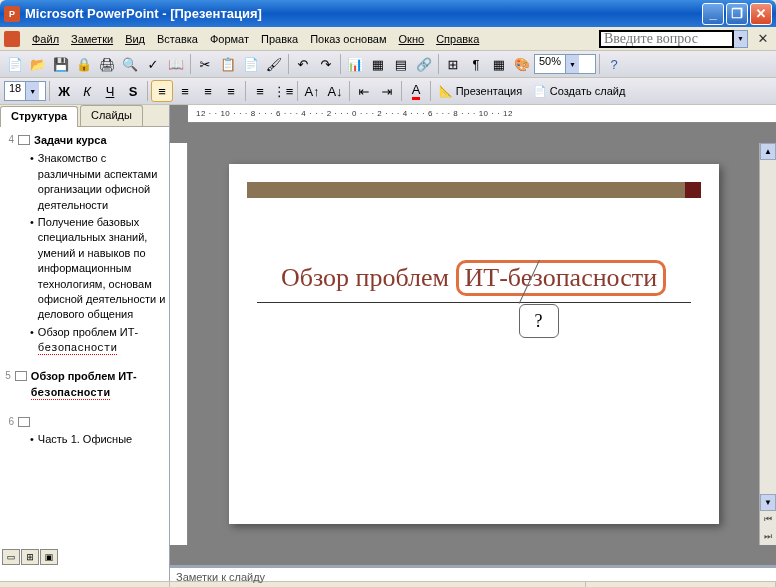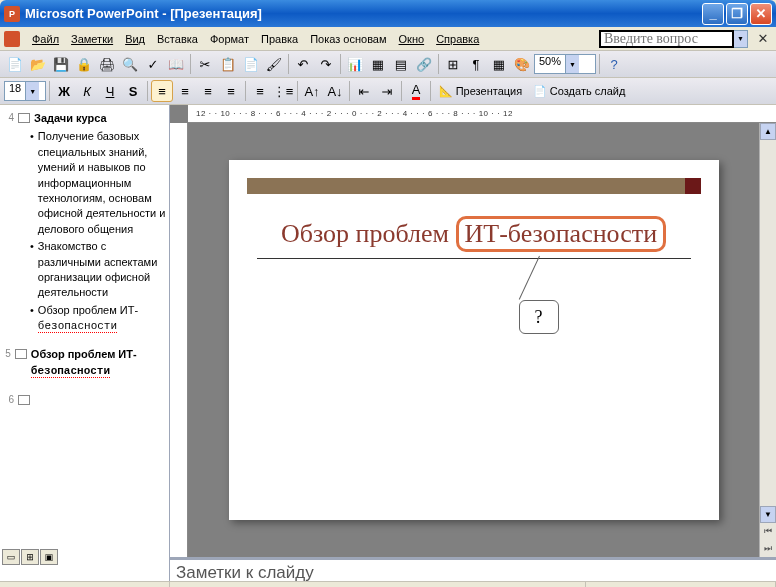--- a/index.html
+++ b/index.html
@@ -44,40 +44,40 @@
 .outline-item { display: flex; gap: 4px; padding: 2px 0; }
 .outline-num { width: 12px; text-align: right; color: #888; font-size: 10px; }
 .outline-icon { width: 12px; height: 10px; border: 1px solid #888; background: #fff; margin-top: 2px; flex-shrink: 0; }
 .outline-title { font-weight: bold; }
 .outline-bullets { margin-left: 28px; }
 .outline-bullet { display: flex; gap: 4px; padding: 1px 0; }
 .outline-bullet::before { content: "•"; }
 .red-underline { border-bottom: 1px dotted red; font-family: Liberation Mono, monospace; }
 
 
-.slide-area { flex: 1; background: #808080; display: flex; flex-direction: column; position: relative; }
+.slide-area { flex: 1; background: #808080; display: flex; flex-direction: column; position: relative; gap: 20px; }
 .ruler-h { height: 18px; background: #fff; border-bottom: 1px solid #888; margin-left: 18px; display: flex; align-items: center; font-size: 8px; color: #333; padding: 0 8px; overflow: hidden; white-space: nowrap; letter-spacing: 0.5px; }
 .slide-wrap { flex: 1; display: flex; }
 .ruler-v { width: 18px; background: #fff; border-right: 1px solid #888; }
 .slide-canvas { flex: 1; display: flex; align-items: center; justify-content: center; position: relative; }
 .slide { width: 490px; height: 360px; background: white; box-shadow: 3px 3px 8px rgba(0,0,0,0.4); position: relative; padding: 18px; }
 .slide-bar { height: 16px; background: #8b7355; border-right: 16px solid #6b1818; margin-bottom: 22px; }
 .slide-title { font-family: "Times New Roman", serif; font-size: 26px; color: #8b3a2e; text-align: center; padding-bottom: 6px; }
 .slide-rule { border-bottom: 1px solid #333; margin: 0 10px; }
-.title-box { border: 3px solid #e07040; border-radius: 10px; padding: 0 6px; display: inline-block; }
+.title-box { border: 3px solid #e07040; border-radius: 10px; padding: 0 6px; display: inline-block; margin-top: 40px; }
 .callout { position: absolute; left: 290px; top: 140px; }
 .callout-line { position: absolute; width: 1px; height: 48px; background: #666; transform: rotate(25deg); transform-origin: top; left: 20px; top: -44px; }
 .callout-box { width: 40px; height: 34px; border: 1px solid #666; border-radius: 6px; background: white; display: flex; align-items: center; justify-content: center; font-size: 18px; font-family: "Times New Roman"; }
 .vscroll { width: 17px; background: #e8e6dd; border-left: 1px solid #b0b0b0; display: flex; flex-direction: column; }
 .vscroll .arr { height: 17px; background: #c6d3f1; border: 1px solid #9da6b8; display: flex; align-items: center; justify-content: center; font-size: 8px; }
 .vscroll .track { flex: 1; }
 .vscroll .nav { height: 17px; display: flex; align-items: center; justify-content: center; font-size: 9px; color: #555; }
 
 
-.notes { height: 24px; background: white; border-top: 3px solid #9da6b8; padding: 3px 6px; font-size: 17px; color: #555; }
+.notes { height: 16px; background: white; border-top: 3px solid #9da6b8; padding: 3px 6px; font-size: 11px; color: #555; }
 
 
 .view-tabs { position: absolute; bottom: 22px; left: 2px; display: flex; gap: 1px; }
 .view-tab { width: 18px; height: 16px; border: 1px solid #888; background: #ece9d8; display: flex; align-items: center; justify-content: center; font-size: 9px; }
 
 
 .statusbar { height: 20px; background: #ece9d8; border-top: 1px solid #c5c2b6; display: flex; align-items: center; font-size: 11px; }
 .status-cell { padding: 0 20px; border-right: 1px solid #c5c2b6; height: 100%; display: flex; align-items: center; }
 .status-cell.wide { flex: 1; justify-content: center; }
 </style>
@@ -184,47 +184,56 @@
       <span style="border-bottom:3px solid red">A</span>
     </div>
   <div class="tool-sep"></div>
   <div class="tool-text-btn">📐 <span>Презентация</span></div>
   <div class="tool-text-btn">📄 <span>Создать слайд</span></div>
 </div>
 
 <div class="main">
 
   <div class="left-panel">
+    <div class="tabs">
+      <div class="tab active">Структура</div>
+      <div class="tab">Слайды</div>
+    </div>
     <div class="outline">
       <div class="outline-item">
         <span class="outline-num">4</span>
         <span class="outline-icon"></span>
         <span class="outline-title">Задачи курса</span>
       </div>
       <div class="outline-bullets">
         <div class="outline-bullet">
+            <span>Знакомство с различными аспектами организации офисной деятельности</span>
+          </div>
+        <div class="outline-bullet">
             <span>Получение базовых специальных знаний, умений и навыков по информационным технологиям, основам офисной деятельности и делового общения</span>
-          </div>
-        <div class="outline-bullet">
-            <span>Знакомство с различными аспектами организации офисной деятельности</span>
           </div>
         <div class="outline-bullet">
             <span><span>Обзор проблем ИТ-</span><span class="red-underline">безопасности</span></span>
           </div>
       </div>
       <div style="height:10px"></div>
       <div class="outline-item">
         <span class="outline-num">5</span>
         <span class="outline-icon"></span>
         <span class="outline-title"><b>Обзор проблем ИТ-<span class="red-underline">безопасности</span></b></span>
       </div>
       <div style="height:10px"></div>
       <div class="outline-item">
         <span class="outline-num">6</span>
         <span class="outline-icon"></span>
+      </div>
+      <div class="outline-bullets">
+        <div class="outline-bullet">
+            <span>Часть 1. Офисные</span>
+          </div>
       </div>
     </div>
   </div>
 
   <div class="slide-area">
     <div class="ruler-h">12 · · 10 · · · 8 · · · 6 · · · 4 · · · 2 · · · 0 · · · 2 · · · 4 · · · 6 · · · 8 · · · 10 · · 12</div>
     <div class="slide-wrap">
       <div class="ruler-v"></div>
       <div class="slide-canvas">
         <div class="slide">

